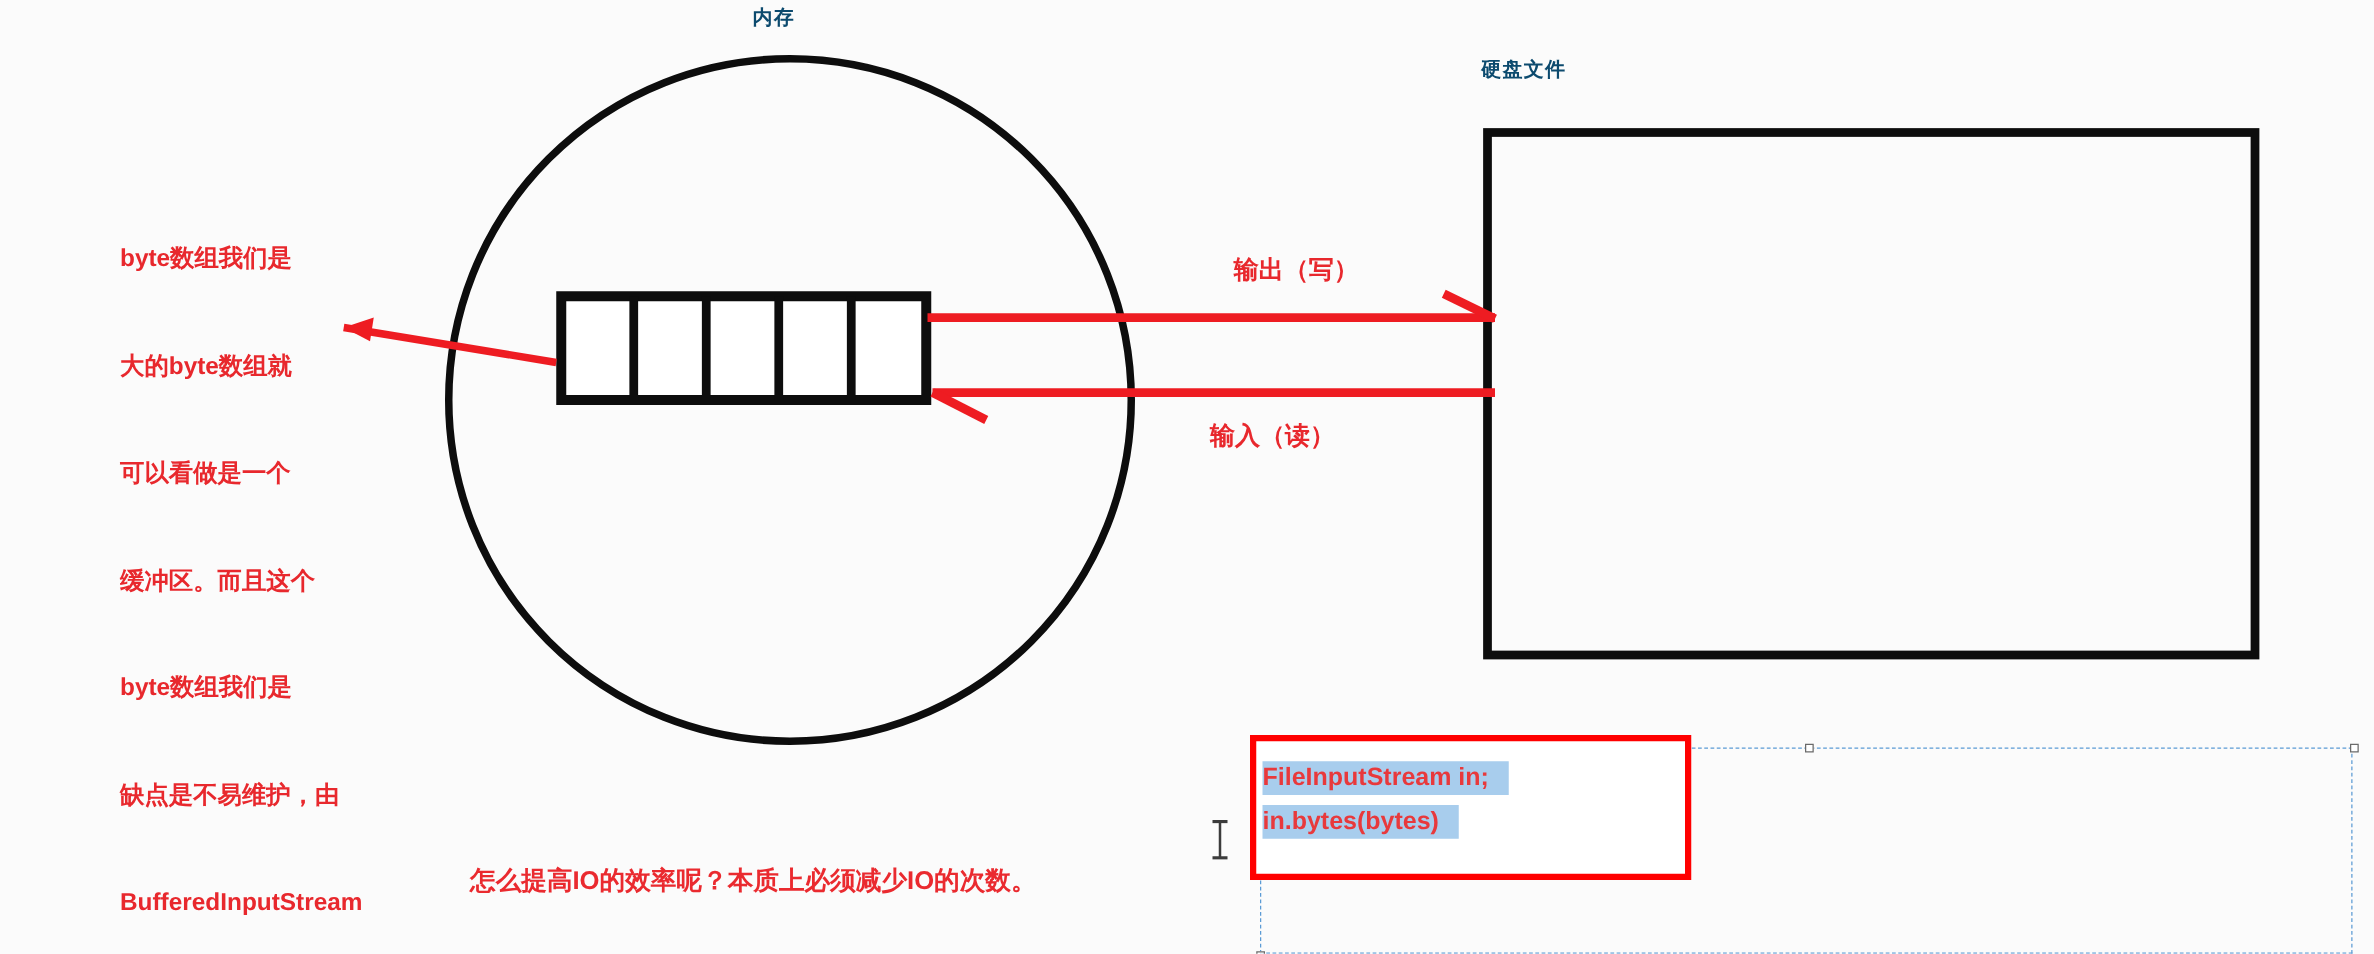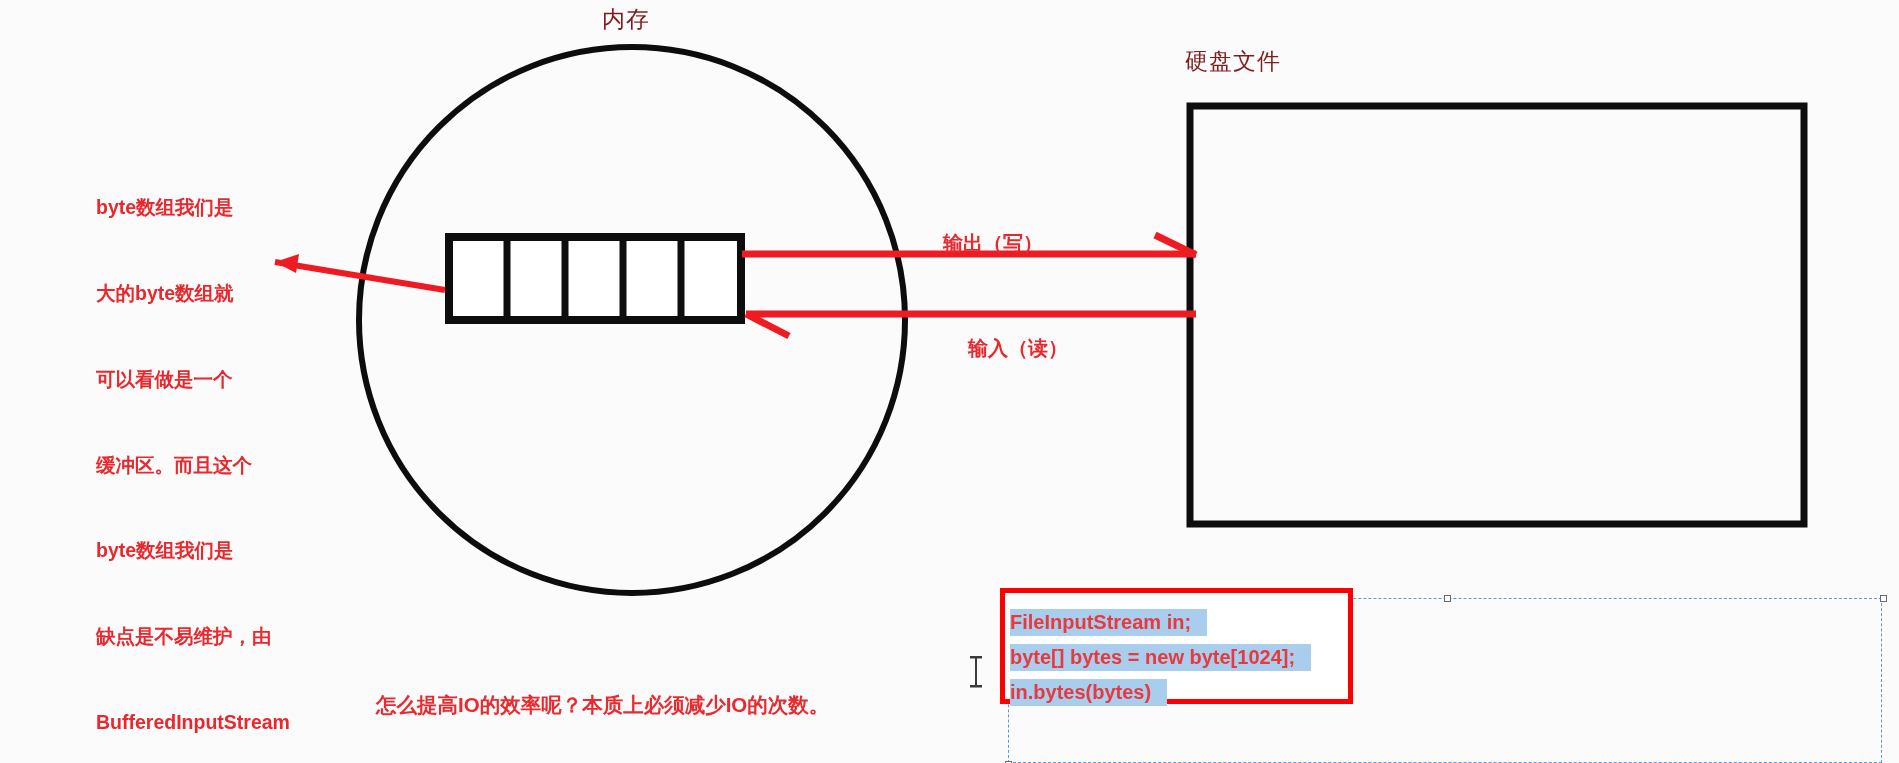--- a/index.html
+++ b/index.html
@@ -10,23 +10,23 @@
     overflow:hidden;
     position:relative;
   }
   #stage{position:absolute;left:0;top:0;width:1899px;height:763px;}
   svg.layer{position:absolute;left:0;top:0;width:1899px;height:763px;overflow:visible;}
 
   .lbl{position:absolute;white-space:pre;}
 
   
   .hdr{
-    color:#7f1d1d;
-    font-weight:normal;
-    font-size:23px;
+    color:#0c4a6e;
+    font-weight:bold;
+    font-size:16px;
     letter-spacing:1px;
   }
 
   
   .red-note{
     color:#e8282d;
     font-weight:bold;
     font-size:19.5px;
     line-height:28.6px;
   }
@@ -145,41 +145,40 @@
     <div>大的byte数组就</div>
     <div>可以看做是一个</div>
     <div>缓冲区。而且这个</div>
     <div>byte数组我们是</div>
     <div>缺点是不易维护，由</div>
     <div>BufferedInputStream</div>
     
     
   </div>
 
-  <div class="lbl arrow-lbl" style="left:943px;top:202px;margin-top:28px;">输出（写）</div>
+  <div class="lbl arrow-lbl" style="left:987px;top:202px;">输出（写）</div>
 
   <div class="lbl arrow-lbl" style="left:968px;top:335px;">输入（读）</div>
 
   <div class="lbl io-note" style="left:376px;top:622px;">
     <div>怎么提高IO的效率呢？本质上必须减少IO的次数。</div>
     
   </div>
 
   <div id="sel-frame">
     <div class="handle" id="h-tl"></div>
     <div class="handle" id="h-tm"></div>
     <div class="handle" id="h-tr"></div>
     <div class="handle" id="h-bl"></div>
   </div>
 
   <div id="code-box"></div>
 
   <div id="code-lines">
     <div><span class="sel">FileInputStream in;</span></div>
-    <div><span class="sel">byte[] bytes = new byte[1024];</span></div>
     <div><span class="sel">in.bytes(bytes)</span></div>
   </div>
 
   <svg id="ibeam" width="16" height="34">
     <rect x="7" y="2" width="2" height="30" fill="#3b3b3b"></rect>
     <rect x="2" y="1" width="12" height="2.5" fill="#3b3b3b"></rect>
     <rect x="2" y="30" width="12" height="2.5" fill="#3b3b3b"></rect>
   </svg>
 
 

